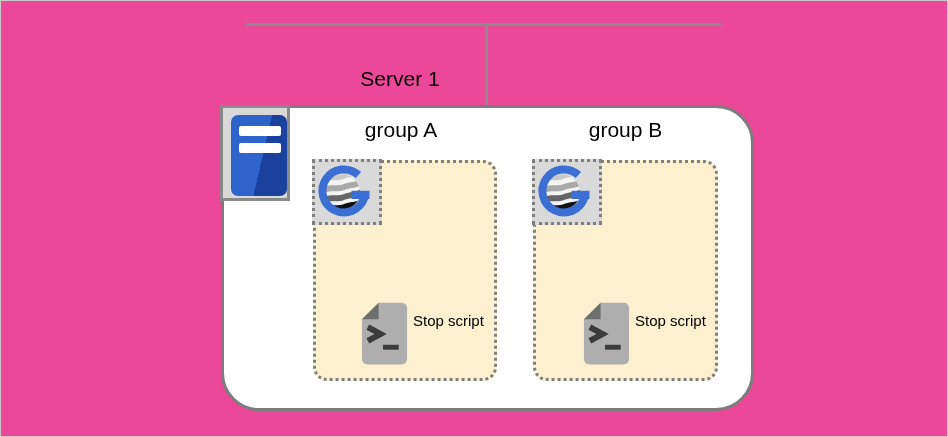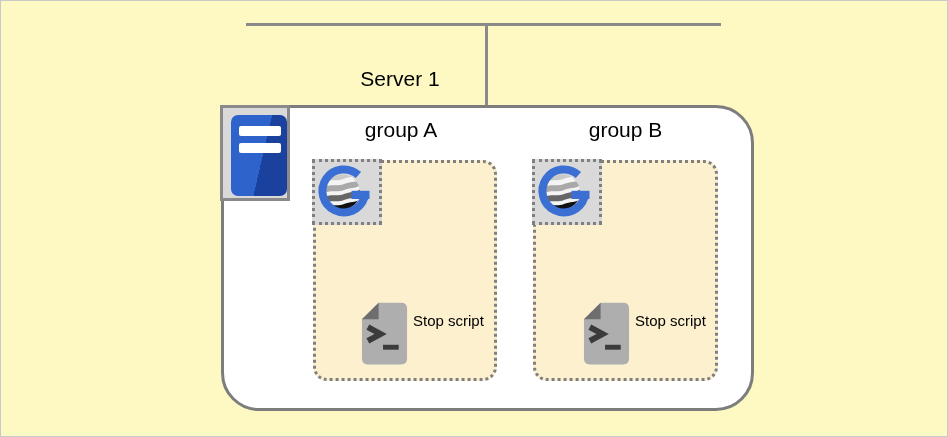--- a/index.html
+++ b/index.html
@@ -1,21 +1,21 @@
 <!DOCTYPE html>
 <html><head>
 <meta charset="utf-8">
 <style>
   html,body{margin:0;padding:0;background:#fff;}
   #canvas{
     position:relative;
     width:948px;height:437px;
     box-sizing:border-box;
     border:1px solid #c9c9c9;
-    background:#fef9c3;
+    background:#ec4899;
     font-family:"Liberation Sans", sans-serif;
     color:#000;
     overflow:hidden;
   }
   .abs{position:absolute;}
   .line{background:#8a8a8a;}
   .label{font-size:21px;line-height:23px;color:#000;}
   .center{text-align:center;}
   #main-box{
     left:220px;top:104px;width:533px;height:306px;

